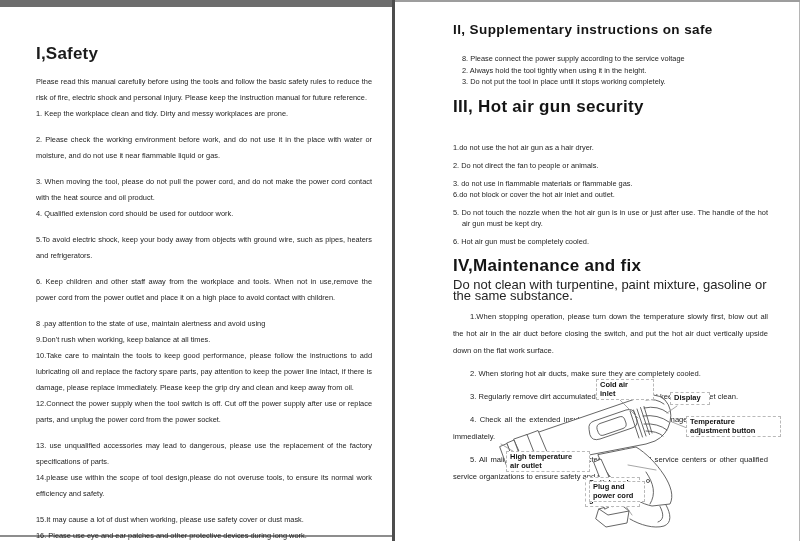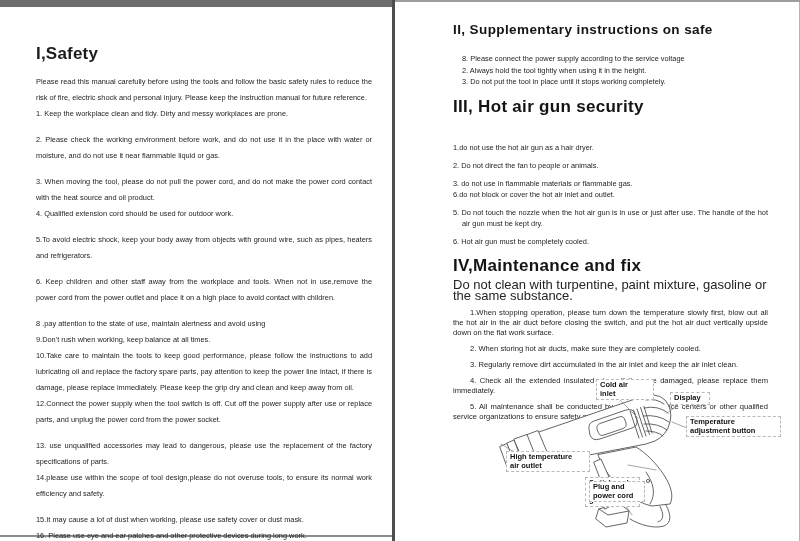--- a/index.html
+++ b/index.html
@@ -44,21 +44,21 @@
     font-size:17px;font-weight:700;letter-spacing:.3px;color:#141414;
     margin:9px 0 0 0;
   }
   .s3-list{margin-top:25px;}
   .s3-list p{margin:0;font-size:7.4px;line-height:11px;text-align:justify;color:#242424;}
   .s3-list p.gap{margin-top:7px;}
   .s3-list p.hang{padding-left:9px;text-indent:-9px;}
 
   .s4-intro{margin:3px 0 0 0;font-size:13px;line-height:11.5px;color:#242424;}
   .s4-list{margin-top:2px;}
-  .s4-list p{margin:6px 0 0 0;font-size:7.6px;line-height:10px;text-align:justify;text-indent:17px;color:#242424;}
+  .s4-list p{margin:6px 0 0 0;font-size:7.6px;line-height:17px;text-align:justify;text-indent:17px;color:#242424;}
 
   
   .diagram{position:absolute;left:84px;top:378px;width:320px;height:163px;}
   .diagram svg{position:absolute;left:0;top:0;width:320px;height:163px;}
   .dlabel{
     position:absolute;background:#ffffff;border:1px dashed #b9b9b9;
     font-size:7.5px;font-weight:700;line-height:8.6px;color:#111;
     padding:1px 3px;white-space:pre-line;box-sizing:border-box;
   }
   .lbl-cold{left:116px;top:1px;width:58px;}

